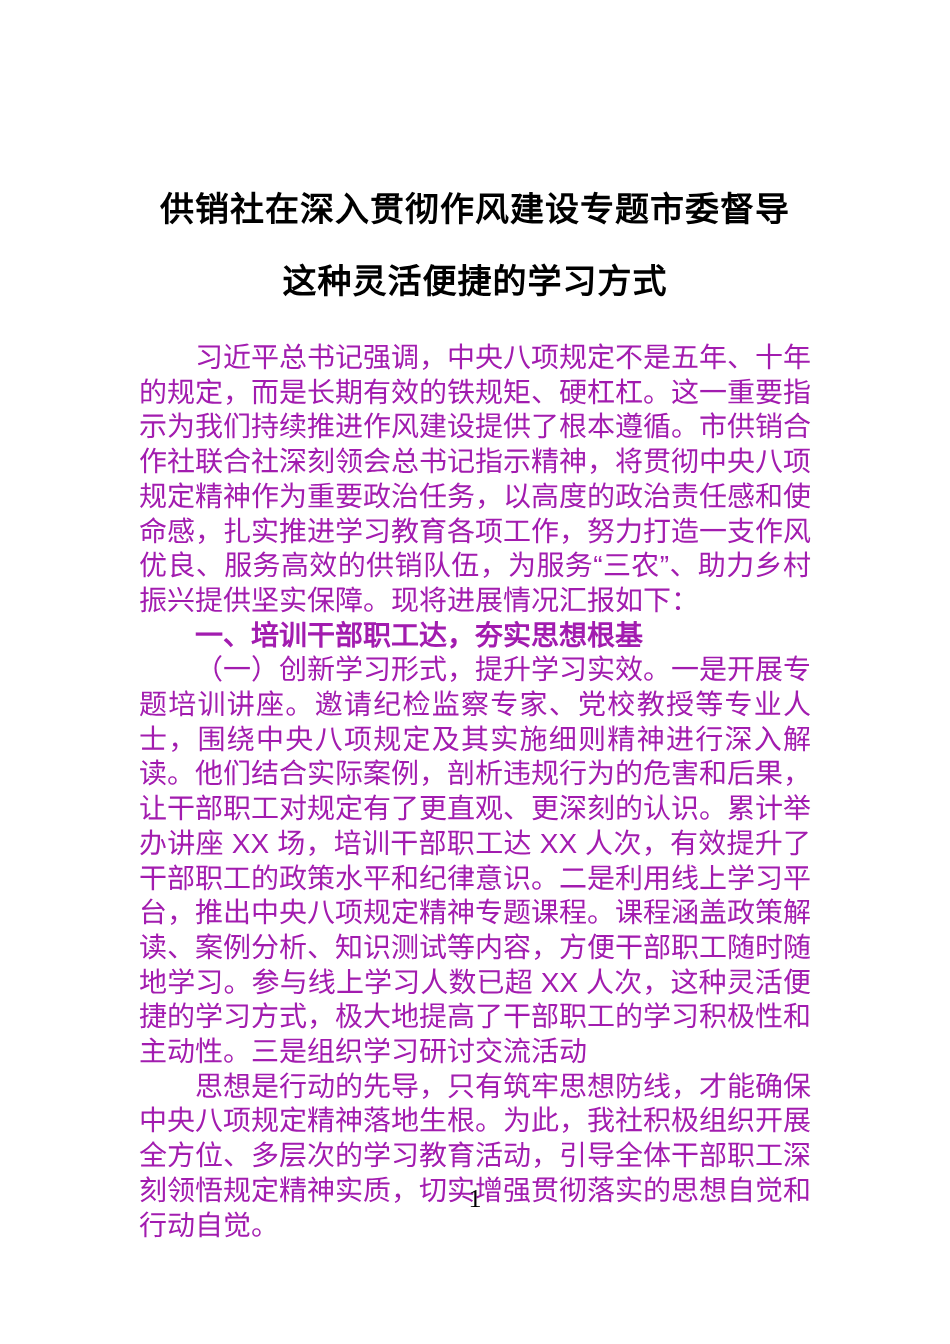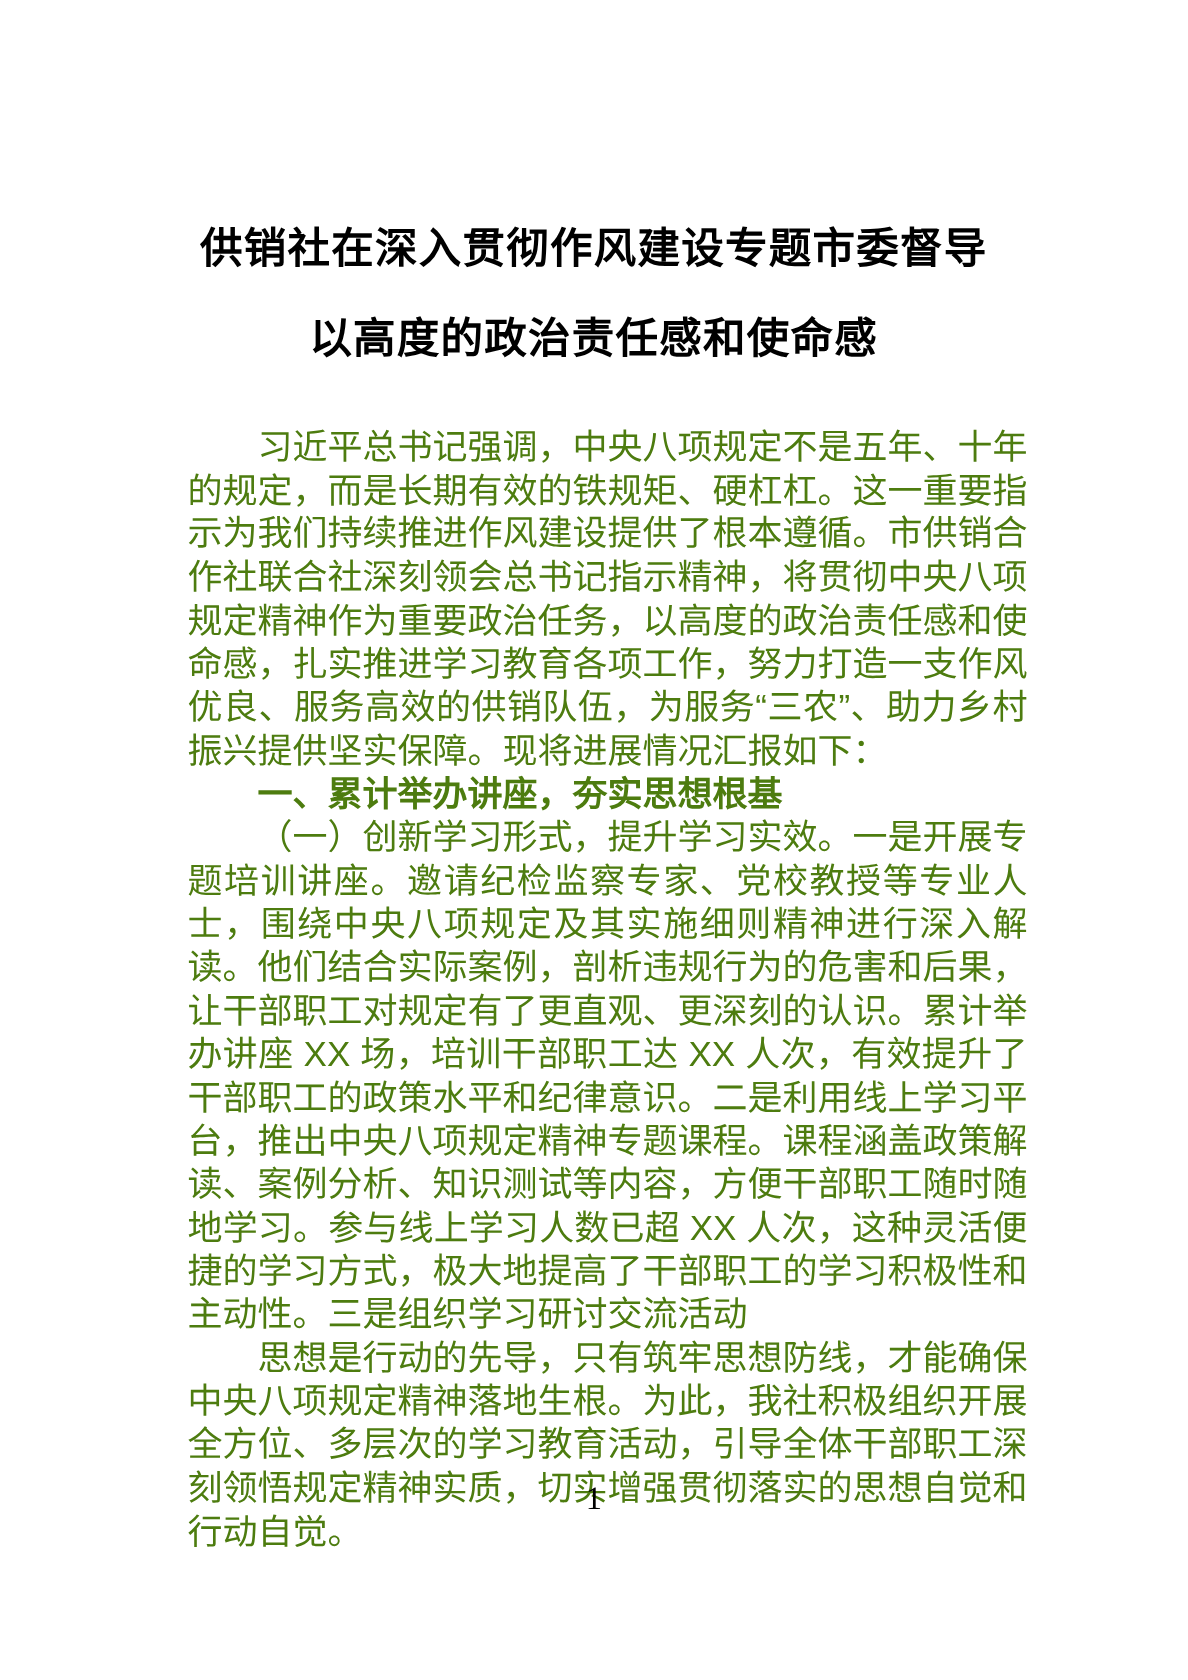--- a/index.html
+++ b/index.html
@@ -14,38 +14,38 @@
     background: #ffffff;
     overflow: hidden;
     color: #000000;
     font-family: "Liberation Sans", sans-serif;
   }
   .doc-title {
     position: absolute;
     top: 159px;
     left: 0;
     right: 0;
-    margin: 4px;
+    margin: 14px;
     text-align: center;
     font-size: 34px;
     font-weight: 700;
     line-height: 72px;
     letter-spacing: 1px;
     color: #000000;
   }
   .doc-body {
     position: absolute;
     top: 341px;
-    left: 150px;
+    left: 139px;
     width: 672px;
     font-size: 28px;
     line-height: 34.7px;
     text-align: justify;
     word-break: break-all;
-    color: #4d7c0f;
+    color: #a21caf;
   }
   .doc-body p {
     margin: 0;
     padding: 0;
     text-indent: 56px;
   }
   .doc-body h2 {
     margin: 0;
     padding: 0;
     text-indent: 56px;
@@ -65,25 +65,25 @@
     color: #000000;
   }
 </style>
 </head>
 <body>
 
 <div class="page">
 
   <h1 class="doc-title">
     <div>供销社在深入贯彻作风建设专题市委督导</div>
-    <div>以高度的政治责任感和使命感</div>
+    <div>这种灵活便捷的学习方式</div>
   </h1>
 
   <div class="doc-body">
     <p>习近平总书记强调，中央八项规定不是五年、十年的规定，而是长期有效的铁规矩、硬杠杠。这一重要指示为我们持续推进作风建设提供了根本遵循。市供销合作社联合社深刻领会总书记指示精神，将贯彻中央八项规定精神作为重要政治任务，以高度的政治责任感和使命感，扎实推进学习教育各项工作，努力打造一支作风优良、服务高效的供销队伍，为服务“三农”、助力乡村振兴提供坚实保障。现将进展情况汇报如下：</p>
-    <h2>一、累计举办讲座，夯实思想根基</h2>
+    <h2>一、培训干部职工达，夯实思想根基</h2>
     <p>（一）创新学习形式，提升学习实效。一是开展专题培训讲座。邀请纪检监察专家、党校教授等专业人士，围绕中央八项规定及其实施细则精神进行深入解读。他们结合实际案例，剖析违规行为的危害和后果，让干部职工对规定有了更直观、更深刻的认识。累计举办讲座 XX 场，培训干部职工达 XX 人次，有效提升了干部职工的政策水平和纪律意识。二是利用线上学习平台，推出中央八项规定精神专题课程。课程涵盖政策解读、案例分析、知识测试等内容，方便干部职工随时随地学习。参与线上学习人数已超 XX 人次，这种灵活便捷的学习方式，极大地提高了干部职工的学习积极性和主动性。三是组织学习研讨交流活动</p>
     <p>思想是行动的先导，只有筑牢思想防线，才能确保中央八项规定精神落地生根。为此，我社积极组织开展全方位、多层次的学习教育活动，引导全体干部职工深刻领悟规定精神实质，切实增强贯彻落实的思想自觉和行动自觉。</p>
   </div>
 
   <div class="page-number">1</div>
 
 </div>
 
 </body></html>

